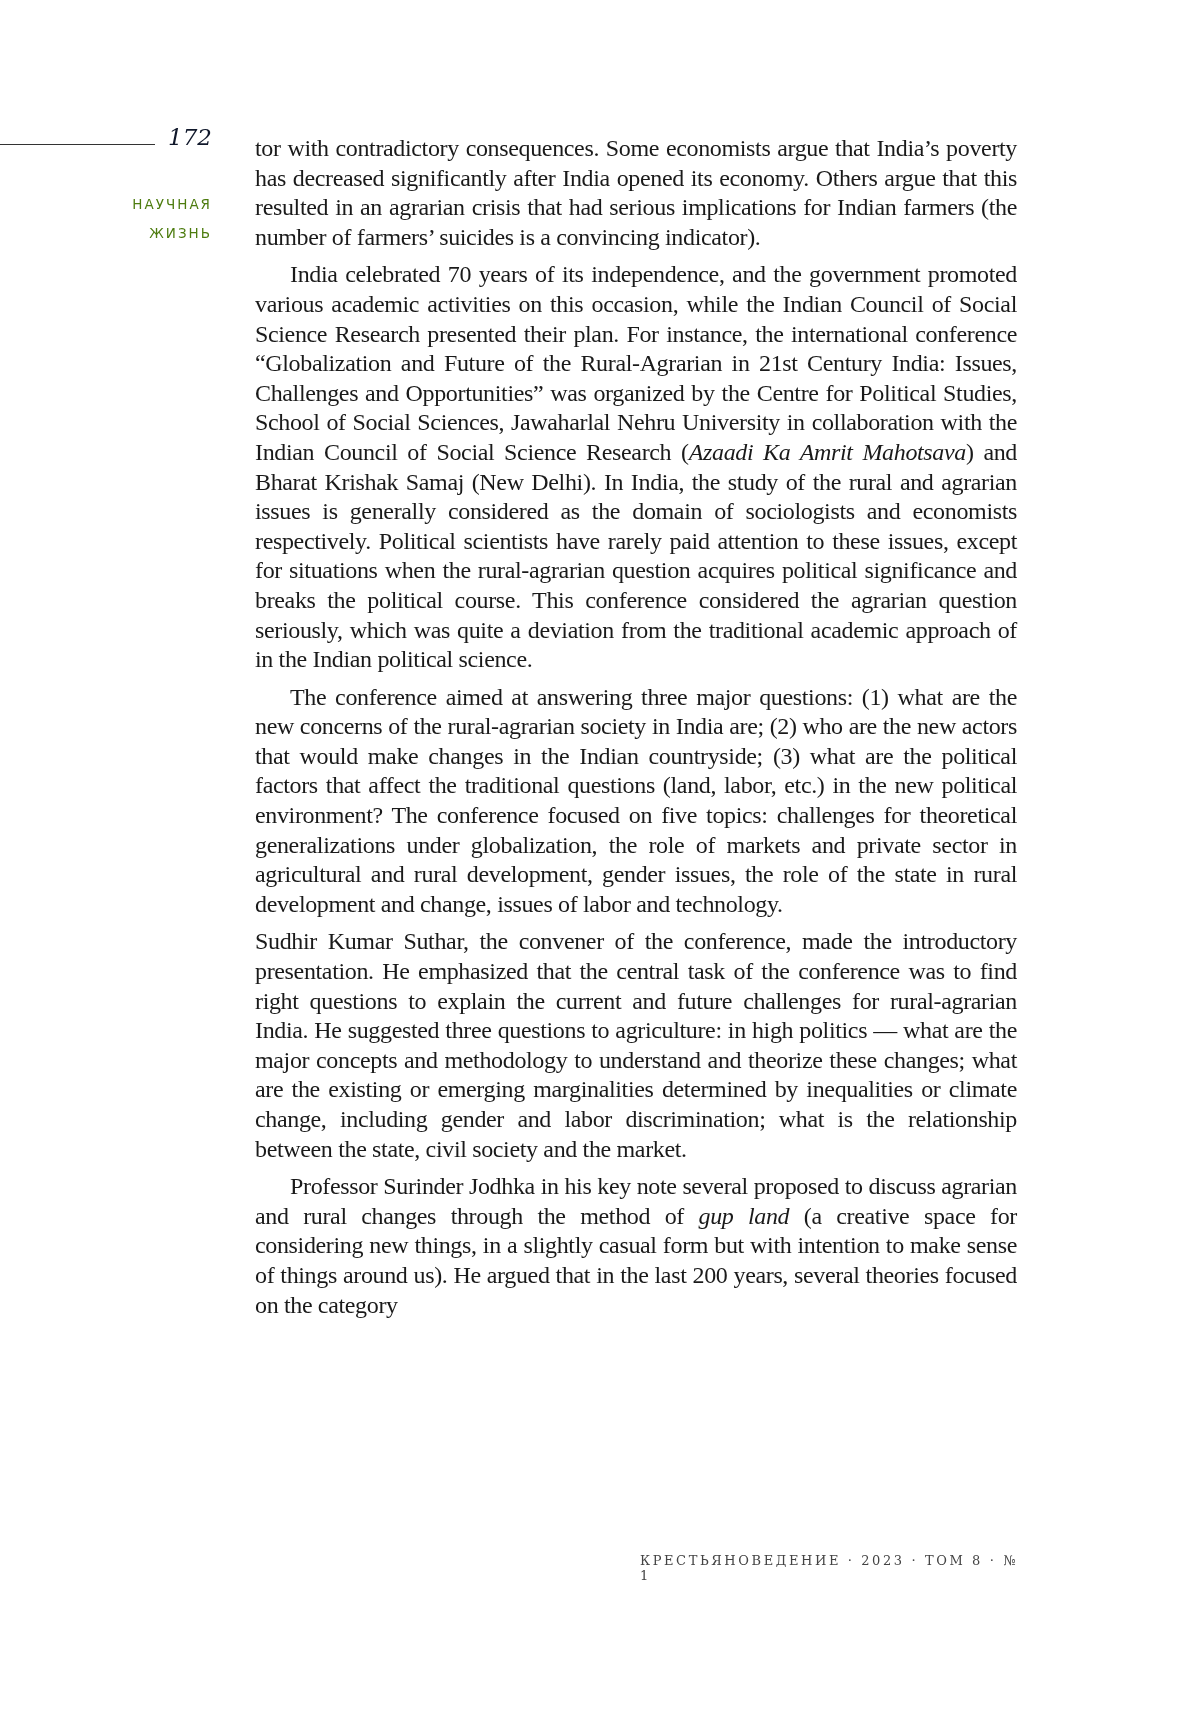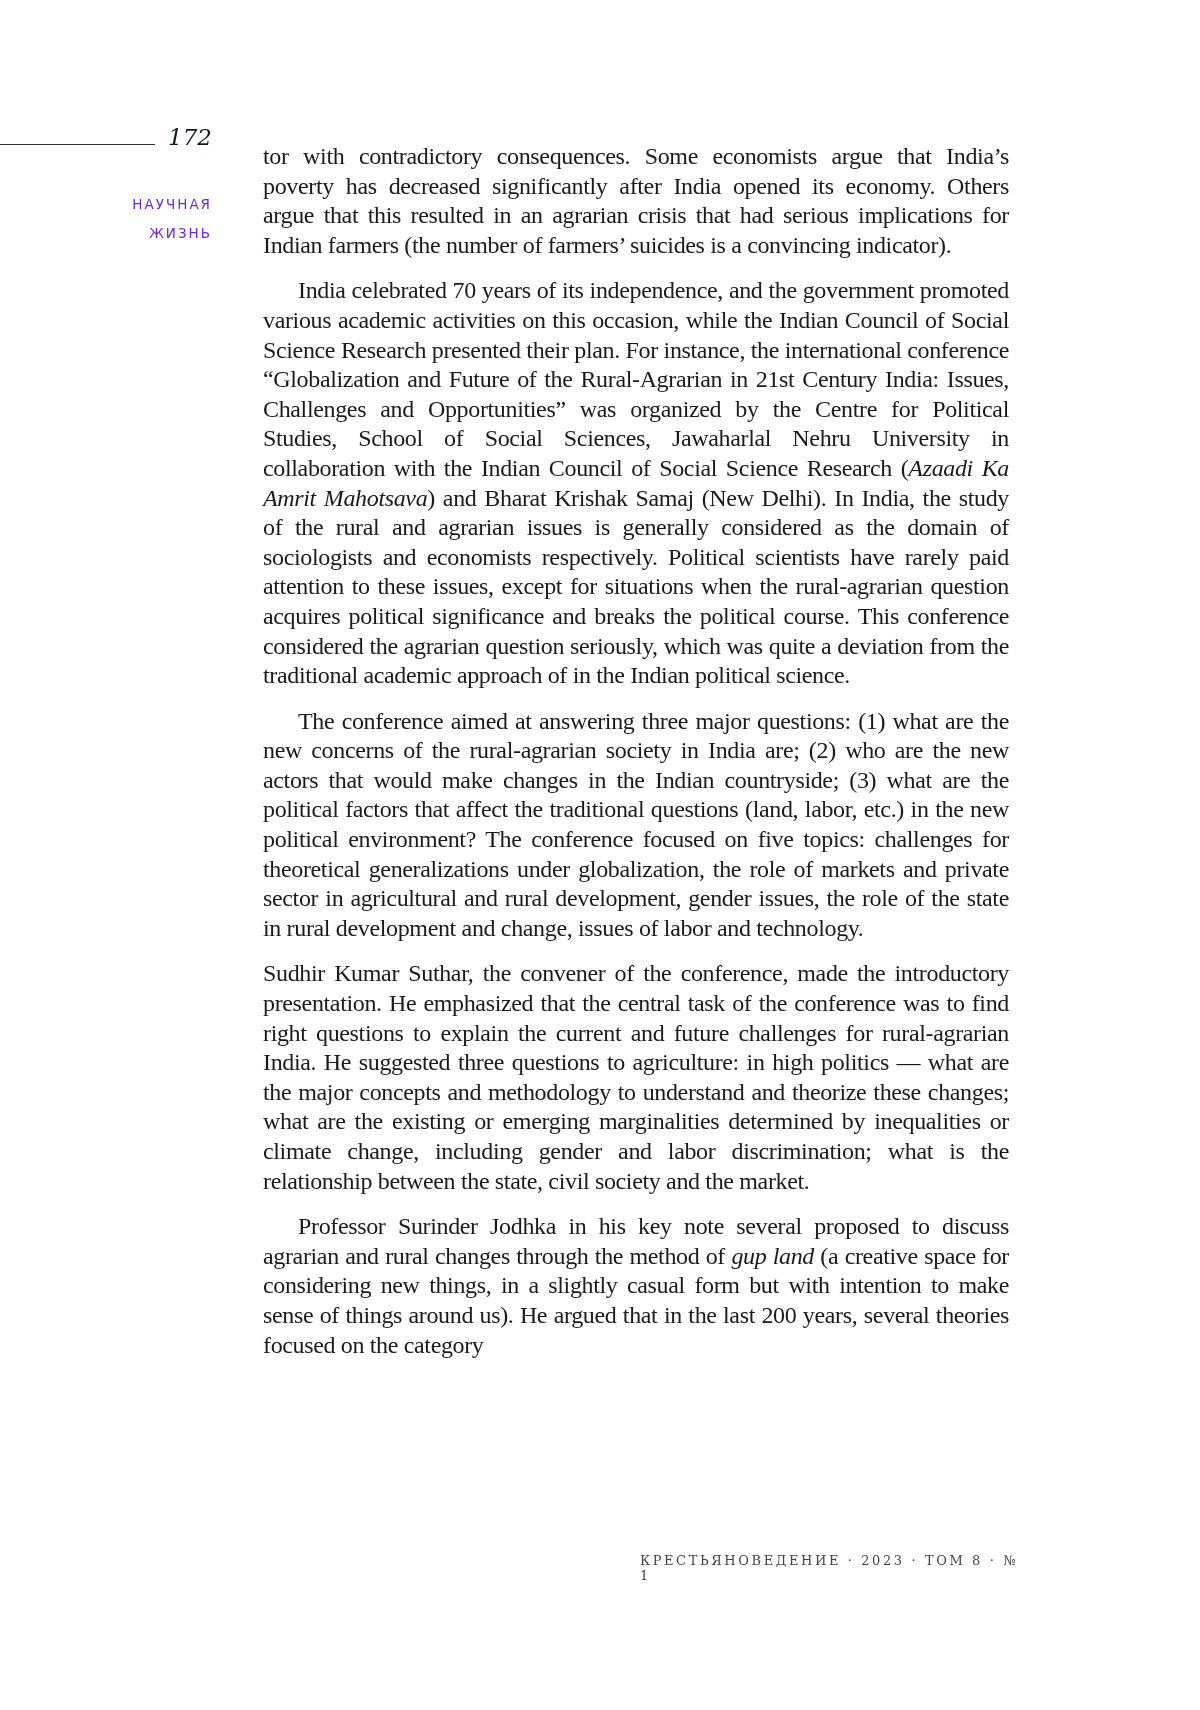--- a/index.html
+++ b/index.html
@@ -36,37 +36,37 @@
     .section-label {
       position: absolute;
       left: 60px;
       top: 190px;
       width: 152px;
       text-align: right;
       font-family: "DejaVu Sans", sans-serif;
       font-size: 13.5px;
       letter-spacing: 2px;
       line-height: 29px;
-      color: #6d28d9;
+      color: #4d7c0f;
     }
     .content {
       position: absolute;
       left: 247px;
       top: 126px;
       width: 778px;
       font-family: "Liberation Serif", serif;
       font-size: 24px;
       line-height: 29.6px;
       text-align: justify;
       color: #1a1a1a;
       font-stretch: condensed;
       letter-spacing: -0.35px;
     }
     .content p {
-      margin: 16px;
+      margin: 8px;
       hyphens: manual;
     }
     .content p.indent {
       text-indent: 35px;
     }
     .heading {
       margin: 53px 0 41px 0 !important;
       font-family: "Liberation Sans", sans-serif;
       font-weight: bold;
       font-size: 19px;

